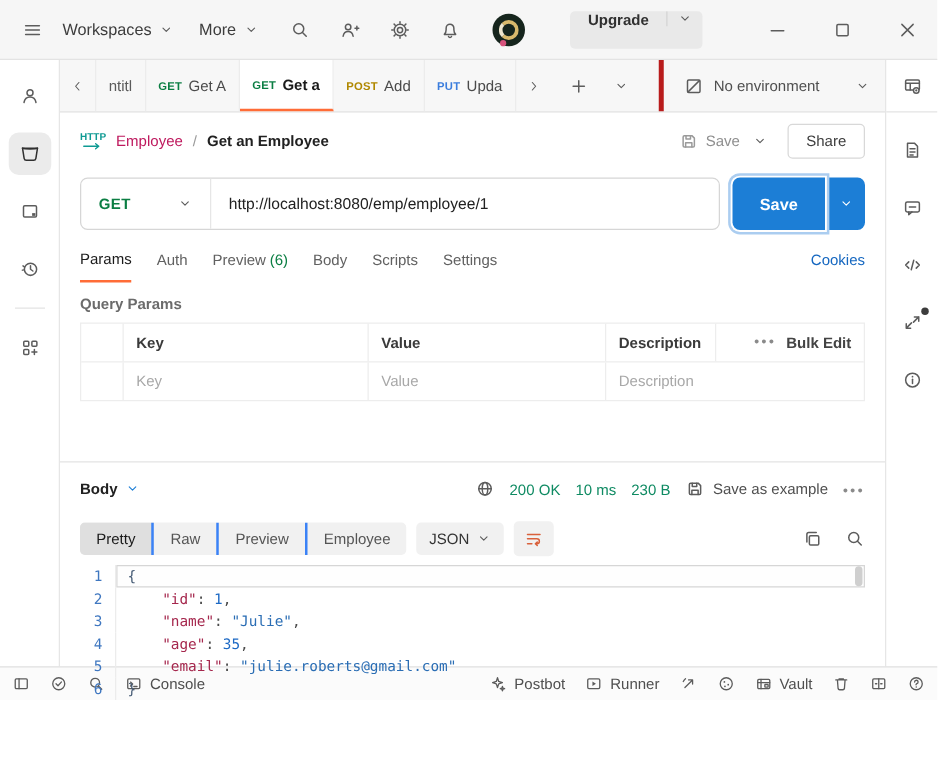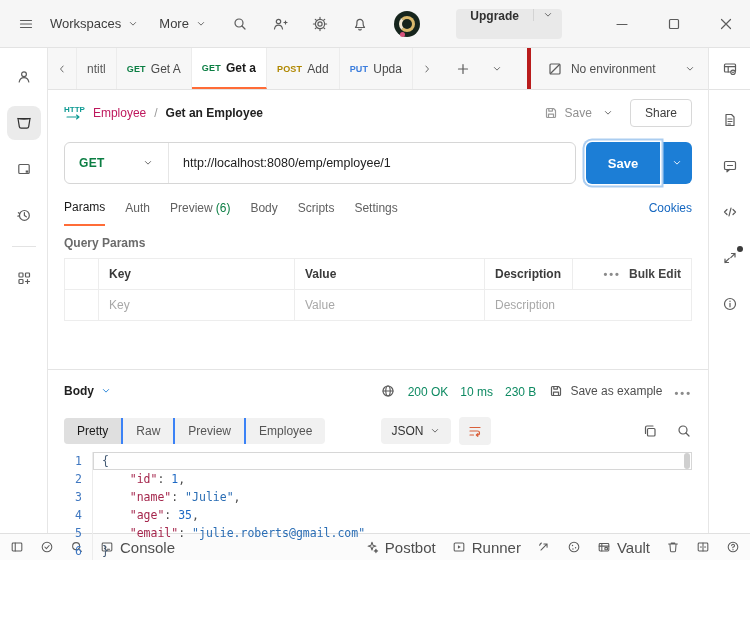--- a/index.html
+++ b/index.html
@@ -106,21 +106,21 @@
   .body-dd { display:flex; align-items:center; gap:6px; font-weight:600; color:#212121; cursor:pointer; }
   .body-dd .ic { stroke:#1c7ed6; }
   .resp-meta { margin-left:auto; display:flex; align-items:flex-end; gap:12px; }
   .ok { color:#0e8a62; font-size:12px; cursor:default; }
   .sae { display:flex; align-items:center; gap:6px; color:#4f4f4f; cursor:pointer; }
   .resp-toolbar { height:38px; display:flex; align-items:center; gap:8px; padding:0 16px; flex:none; }
   .seg { display:flex; background:#f1f1f1; border-radius:4px; overflow:hidden; }
   .seg .seg-it { padding:6px 13px; font-size:12px; color:#555; cursor:pointer; border-right:2px solid #3b82f6; }
   .seg .seg-it:last-child { border-right:none; }
   .seg .seg-it.active { background:#dfdfdf; color:#1a1a1a; }
-  .pill { display:flex; align-items:center; gap:6px; background:#f1f1f1; border-radius:4px; padding:6px 10px; cursor:pointer; color:#333;margin-left:48px; }
+  .pill { display:flex; align-items:center; gap:6px; background:#f1f1f1; border-radius:4px; padding:6px 10px; cursor:pointer; color:#333; }
   .pill-ic { background:#f1f1f1; border-radius:4px; padding:6px 8px; cursor:pointer; }
   .tb-right { margin-left:auto; display:flex; align-items:center; gap:18px; }
 
   
   .codearea { margin:2px 16px 0; font-family:"DejaVu Sans Mono", monospace; font-size:11.5px; line-height:18px; position:relative; }
   .code-line { display:flex; }
   .ln { width:28px; text-align:right; padding-right:10px; color:#3f77c0; flex:none; user-select:none; }
   .code-text { flex:1; border-left:1px solid #ececec; padding-left:9px; white-space:pre; }
   .code-line.current .code-text { box-shadow:inset 0 0 0 1px #d6d6d6; background:#fefefe; }
   .tk-key { color:#a5274d; }
@@ -128,21 +128,21 @@
   .tk-num { color:#1d69c4; }
   .tk-punc { color:#4a4a4a; }
   .tk-brace { color:#445a74; }
   .scroll-thumb { position:absolute; right:2px; top:1px; width:6px; height:16px; background:#cfcfcf; border-radius:3px; }
 
   
   .statusbar { height:27px; border-top:1px solid #e0e0e0; background:#fbfbfb; display:flex; align-items:center; padding:0 10px; gap:16px; flex:none; color:#4f4f4f; }
   .sb-it { display:flex; align-items:center; gap:6px; cursor:pointer; }
   .sb-it .ic { width:14px; height:14px; }
   .sb-right { margin-left:auto; display:flex; align-items:center; gap:16px; }
-  .sb-txt { font-size:15px; color:#4f4f4f;text-align:right; }
+  .sb-txt { font-size:12px; color:#4f4f4f;text-align:right; }
 </style>
 </head>
 <body>
 
 <div class="app">
 
   <div class="topbar">
     <div class="menu-btn">
       <svg class="ic" viewBox="0 0 16 16">
           <path d="M2.5 4.5h11M2.5 8h11M2.5 11.5h11"></path>

